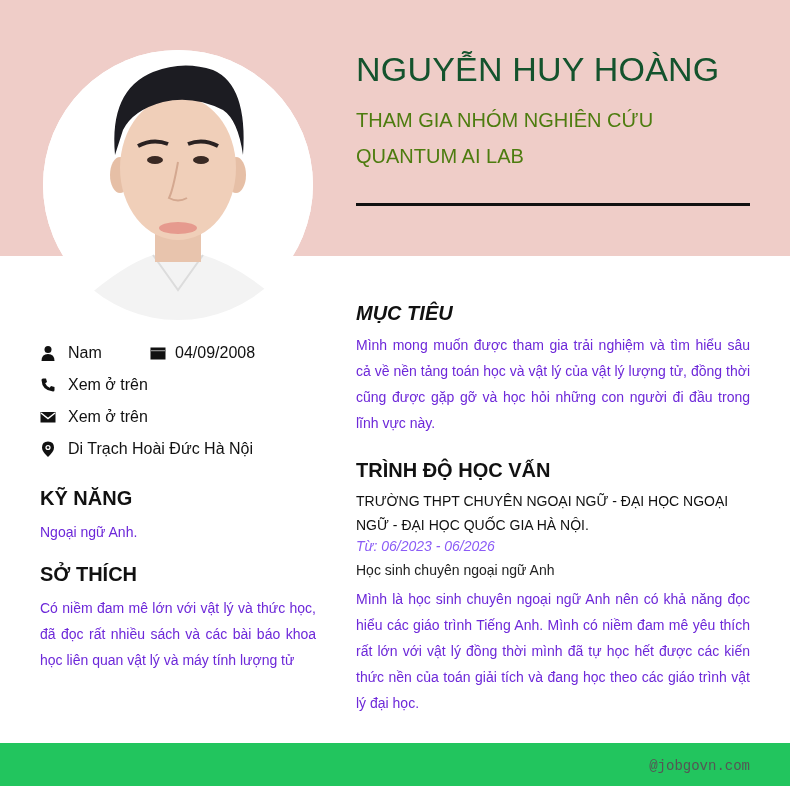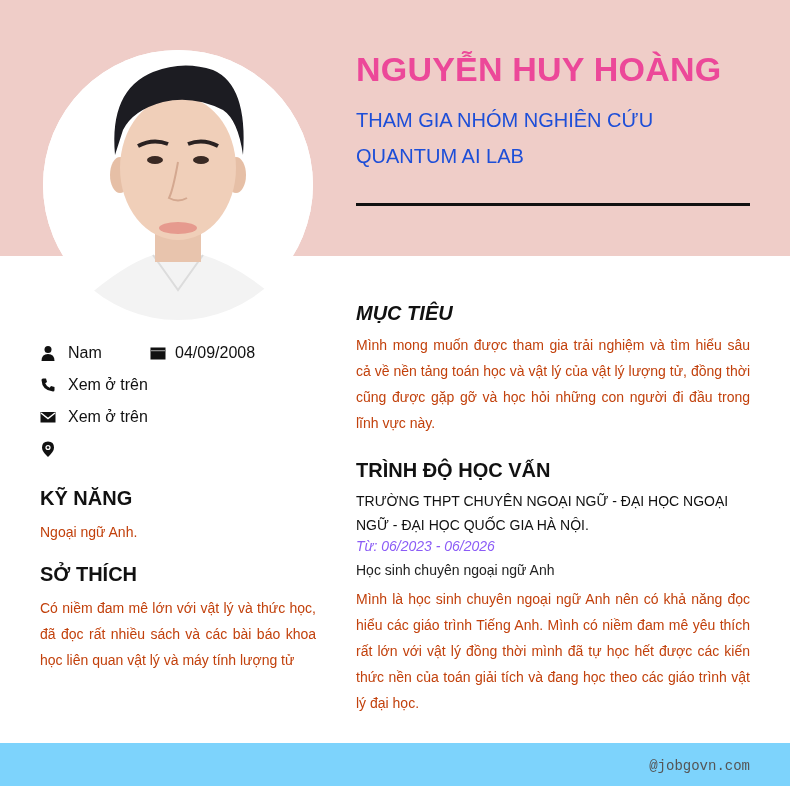--- a/index.html
+++ b/index.html
@@ -1,38 +1,38 @@
 <!DOCTYPE html>
 <html><head>
   <meta charset="utf-8">
   <style>
     * { box-sizing: border-box; margin: 0; padding: 0; }
     html, body { width: 790px; height: 786px; background: #ffffff; overflow: hidden; }
     body { position: relative; font-family: "Liberation Sans", "DejaVu Sans", sans-serif; color: #111; }
 
     .top-band { position: absolute; left: 0; top: 0; width: 790px; height: 256px; background: #efcdc8; }
-    .footer { position: absolute; left: 0; top: 743px; width: 790px; height: 43px; background: #7dd3fc; }
+    .footer { position: absolute; left: 0; top: 743px; width: 790px; height: 43px; background: #22c55e; }
     .footer-text { position: absolute; right: 40px; top: 15px; font-family: "Liberation Mono", "DejaVu Sans Mono", monospace; font-size: 14px; color: #555; }
 
     
     .avatar { position: absolute; left: 43px; top: 50px; width: 270px; height: 270px; border-radius: 50%; background: #ffffff; overflow: hidden; }
     .avatar svg { width: 100%; height: 100%; display: block; }
 
     
-    .name { position: absolute; left: 356px; top: 50px; font-size: 34px; font-weight: bold; letter-spacing: 0.2px; color: #ec4899; white-space: nowrap; }
-    .subtitle { position: absolute; left: 356px; top: 102px; width: 400px; font-size: 20px; line-height: 36px; color: #1d4ed8; text-transform: uppercase; }
+    .name { position: absolute; left: 356px; top: 50px; font-size: 34px; font-weight: normal; letter-spacing: 0.2px; color: #14532d; white-space: nowrap; }
+    .subtitle { position: absolute; left: 356px; top: 102px; width: 400px; font-size: 20px; line-height: 36px; color: #4d7c0f; text-transform: uppercase; }
     .header-rule { position: absolute; left: 356px; top: 203px; width: 394px; height: 3px; background: #111; }
 
     
     .info-row { position: absolute; height: 22px; display: flex; align-items: center; font-size: 16px; color: #111; }
     .info-row .icon { width: 16px; height: 16px; display: inline-flex; align-items: center; justify-content: center; margin-right: 12px; }
     .info-row .icon svg { width: 16px; height: 16px; display: block; }
 
     .section-title { position: absolute; font-size: 20px; font-weight: bold; color: #111; white-space: nowrap; }
-    .body-text { position: absolute; font-size: 14px; line-height: 26px; color: #c2410c; text-align: justify; }
+    .body-text { position: absolute; font-size: 14px; line-height: 26px; color: #6d28d9; text-align: justify; }
 
     .school { position: absolute; left: 356px; top: 489px; width: 394px; font-size: 14px; font-weight: normal; line-height: 24px; color: #111; }
     .period { position: absolute; left: 356px; top: 538px; font-size: 14px; font-style: italic; color: #8b5cf6; }
     .role { position: absolute; left: 356px; top: 562px; font-size: 14px; color: #222; }
   </style>
 </head>
 <body>
 
 <div class="top-band"></div>
 
@@ -104,20 +104,21 @@
   <span>Xem ở trên</span>
 </div>
 <div class="info-row" style="left:40px; top:438px;">
   <span class="icon">
     <svg viewBox="0 0 16 16">
         <path d="M8 0.5 Q14 0.5 14 6.5 Q14 10.5 8 16 Q2 10.5 2 6.5 Q2 0.5 8 0.5 Z" fill="#111"></path>
         <circle cx="8" cy="6.5" r="2.6" fill="#fff"></circle>
         <circle cx="8" cy="6.5" r="1.3" fill="#111"></circle>
       </svg>
   </span>
+  <span>Di Trạch Hoài Đức Hà Nội</span>
 </div>
 
 <div class="section-title" style="left:40px; top:487px;">KỸ NĂNG</div>
 <div class="body-text" style="left:40px; top:519px; width:280px;">Ngoại ngữ Anh.</div>
 
 <div class="section-title" style="left:40px; top:563px;text-align:right;">SỞ THÍCH</div>
 <div class="body-text" style="left:40px; top:595px; width:276px;">Có niềm đam mê lớn với vật lý và thức học, đã đọc rất nhiều sách và các bài báo khoa học liên quan vật lý và máy tính lượng tử</div>
 
 <div class="section-title" style="left:356px; top:302px;font-style:italic;">MỤC TIÊU</div>
 <div class="body-text" style="left:356px; top:332px; width:394px;">Mình mong muốn được tham gia trải nghiệm và tìm hiểu sâu cả về nền tảng toán học và vật lý của vật lý lượng tử, đồng thời cũng được gặp gỡ và học hỏi những con người đi đầu trong lĩnh vực này.</div>

